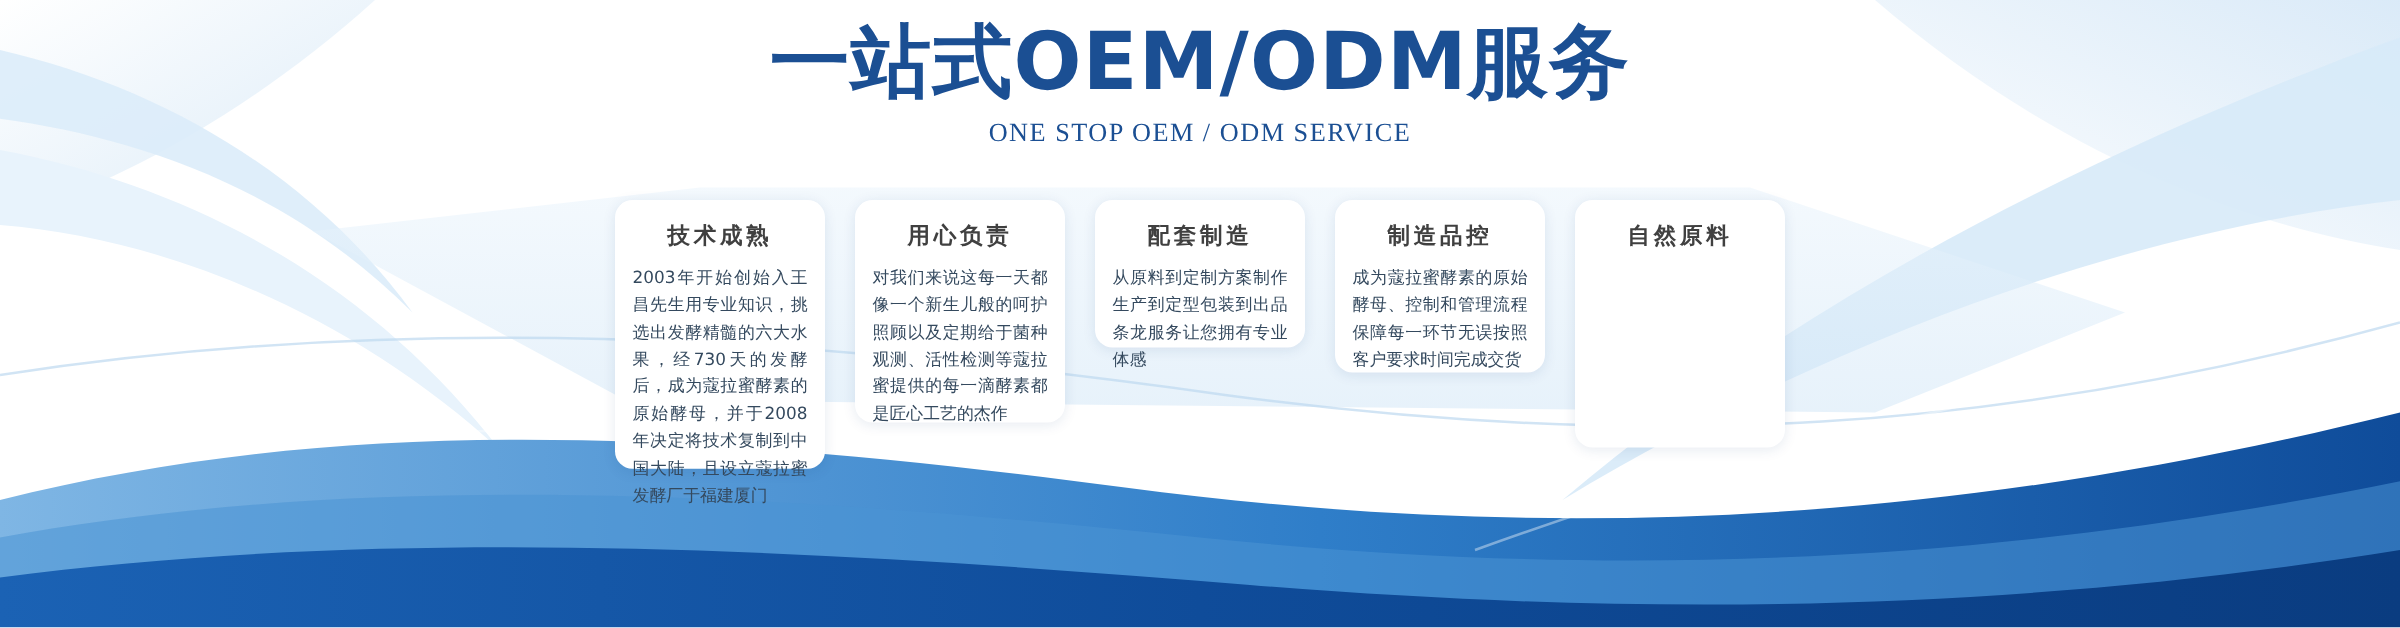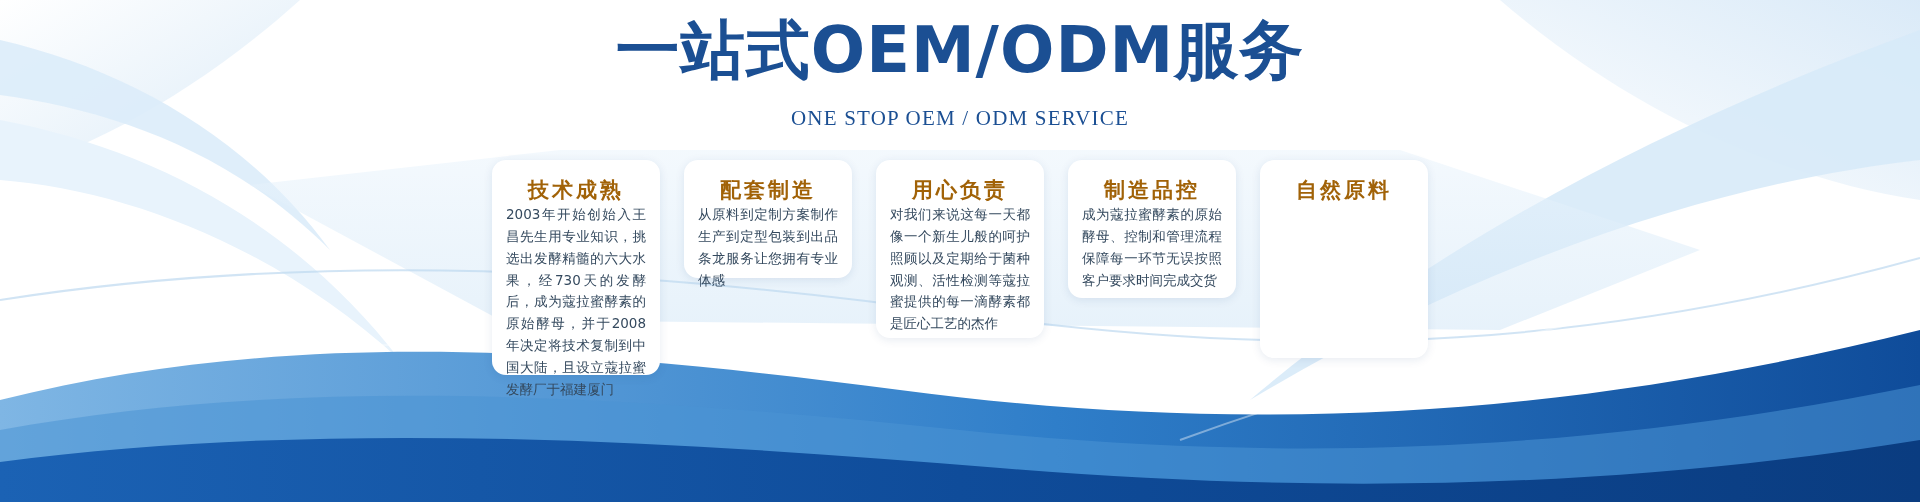--- a/index.html
+++ b/index.html
@@ -11,36 +11,36 @@
   #stage{position:absolute;inset:0;width:1920px;height:502px;overflow:hidden;background:#ffffff;}
   #bg{position:absolute;inset:0;width:1920px;height:502px;}
 
   .title-wrap{position:absolute;left:0;top:18px;width:1920px;text-align:center;z-index:5;}
   .main-title{
     font-size:64px;font-weight:bold;color:#1b4f93;letter-spacing:1px;
     line-height:1.0;white-space:nowrap;
     font-family:"DejaVu Sans","Liberation Sans",sans-serif;
   }
   .sub-title{
-    margin-top:24px;font-size:21px;color:#1b4f93;letter-spacing:1.2px;
+    margin-top:12px;font-size:21px;color:#1b4f93;letter-spacing:1.2px;
     font-family:"Liberation Serif","DejaVu Serif",serif;white-space:nowrap;
   }
 
   .cards{
     position:absolute;left:0;top:160px;width:1920px;height:220px;
     display:flex;justify-content:center;align-items:flex-start;gap:24px;z-index:6;
   }
   .card{
     width:168px;background:#ffffff;border-radius:14px;
     box-shadow:0 2px 10px rgba(20,60,120,0.10);
     padding:16px 14px 18px 14px;box-sizing:border-box;
   }
   .card-title{
-    color:#a16207;font-size:21px;font-weight:bold;text-align:center;
-    letter-spacing:3px;white-space:nowrap;
+    color:#404040;font-size:18px;font-weight:bold;text-align:center;
+    letter-spacing:3px;margin-bottom:12px;white-space:nowrap;
     font-family:"DejaVu Sans","Liberation Sans",sans-serif;
   }
   .card-body{
     color:#34495e;font-size:13.5px;line-height:1.62;text-align:justify;
     text-align-last:left;word-break:break-all;
     font-family:"DejaVu Sans","Liberation Sans",sans-serif;
   }
   .c1{height:215px;}
   .c2{height:118px;}
   .c3{height:178px;}
@@ -103,27 +103,27 @@
   <div class="title-wrap">
     <div class="main-title">一站式OEM/ODM服务</div>
     <div class="sub-title">ONE STOP OEM / ODM SERVICE</div>
   </div>
 
   <div class="cards">
     <div class="card c1">
       <div class="card-title">技术成熟</div>
       <div class="card-body">2003年开始创始入王昌先生用专业知识，挑选出发酵精髓的六大水果，经730天的发酵后，成为蔻拉蜜酵素的原始酵母，并于2008年决定将技术复制到中国大陆，且设立蔻拉蜜发酵厂于福建厦门</div>
     </div>
+    <div class="card c3">
+      <div class="card-title">用心负责</div>
+      <div class="card-body">对我们来说这每一天都像一个新生儿般的呵护照顾以及定期给于菌种观测、活性检测等蔻拉蜜提供的每一滴酵素都是匠心工艺的杰作</div>
+    </div>
     <div class="card c2">
       <div class="card-title">配套制造</div>
       <div class="card-body">从原料到定制方案制作生产到定型包装到出品条龙服务让您拥有专业体感</div>
-    </div>
-    <div class="card c3">
-      <div class="card-title">用心负责</div>
-      <div class="card-body">对我们来说这每一天都像一个新生儿般的呵护照顾以及定期给于菌种观测、活性检测等蔻拉蜜提供的每一滴酵素都是匠心工艺的杰作</div>
     </div>
     <div class="card c4">
       <div class="card-title">制造品控</div>
       <div class="card-body">成为蔻拉蜜酵素的原始酵母、控制和管理流程保障每一环节无误按照客户要求时间完成交货</div>
     </div>
     <div class="card c5">
       <div class="card-title">自然原料</div>
     </div>
   </div>
 

